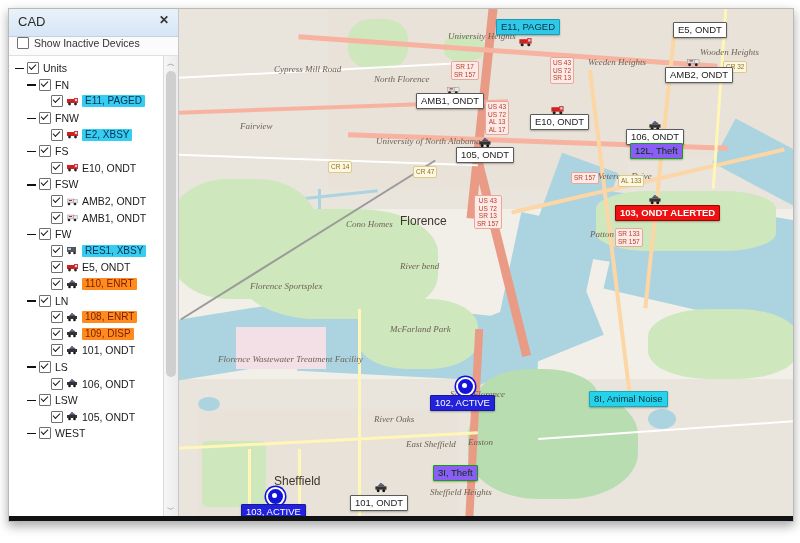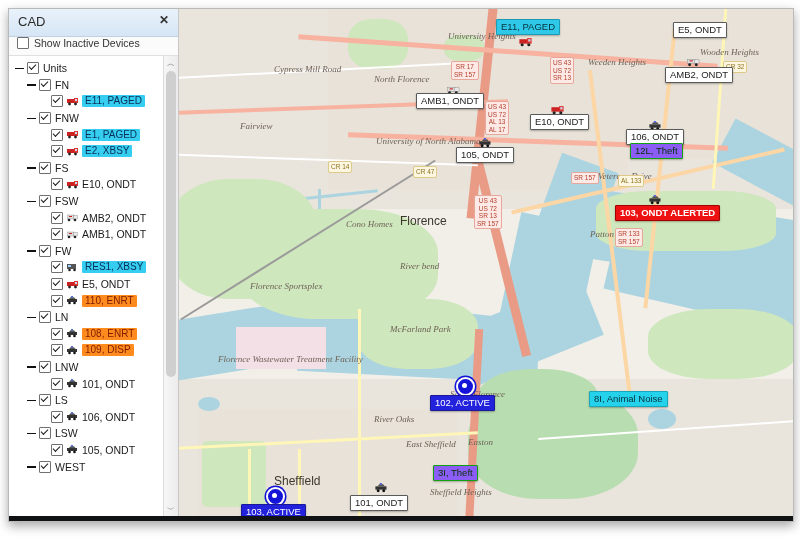--- a/index.html
+++ b/index.html
@@ -403,118 +403,104 @@
               <span class="cb on"></span>
               <span class="ico">
                 <svg width="11" height="9" viewBox="0 0 11 9">
                   <rect x="0" y="2" width="8" height="4" fill="#c22"></rect>
                   <rect x="7" y="1" width="4" height="5" fill="#d33"></rect>
                   <rect x="8" y="2" width="2" height="2" fill="#cde"></rect>
                   <circle cx="2.5" cy="7" r="1.4" fill="#222"></circle>
                   <circle cx="8.5" cy="7" r="1.4" fill="#222"></circle>
                 </svg>
               </span>
-              <span class="chip cyan">E1, PAGED</span>
+              <span class="chip cyan">E2, XBSY</span>
+            </div>
+            <div class="node lvl2">
+              <span class="tog minus"></span>
+              <span class="cb on"></span>
+              <span class="nm">FS</span>
             </div>
             <div class="node lvl3">
               <span class="tog"></span>
               <span class="cb on"></span>
               <span class="ico">
                 <svg width="11" height="9" viewBox="0 0 11 9">
                   <rect x="0" y="2" width="8" height="4" fill="#c22"></rect>
                   <rect x="7" y="1" width="4" height="5" fill="#d33"></rect>
                   <rect x="8" y="2" width="2" height="2" fill="#cde"></rect>
                   <circle cx="2.5" cy="7" r="1.4" fill="#222"></circle>
                   <circle cx="8.5" cy="7" r="1.4" fill="#222"></circle>
                 </svg>
               </span>
-              <span class="chip cyan">E2, XBSY</span>
-            </div>
-            <div class="node lvl2">
-              <span class="tog minus"></span>
-              <span class="cb on"></span>
-              <span class="nm">FS</span>
+              <span class="nm">E10, ONDT</span>
+            </div>
+            <div class="node lvl2">
+              <span class="tog minus"></span>
+              <span class="cb on"></span>
+              <span class="nm">FSW</span>
+            </div>
+            <div class="node lvl3">
+              <span class="tog"></span>
+              <span class="cb on"></span>
+              <span class="ico">
+                <svg width="11" height="9" viewBox="0 0 11 9">
+                  <rect x="0" y="2" width="7" height="4" fill="#dcdcdc" stroke="#888" stroke-width=".4"></rect>
+                  <rect x="6.5" y="2.5" width="4" height="3.5" fill="#e8e8e8" stroke="#888" stroke-width=".4"></rect>
+                  <rect x="2" y="3" width="3" height="1" fill="#c22"></rect>
+                  <circle cx="2" cy="7" r="1.3" fill="#222"></circle>
+                  <circle cx="8" cy="7" r="1.3" fill="#222"></circle>
+                </svg>
+              </span>
+              <span class="nm">AMB2, ONDT</span>
+            </div>
+            <div class="node lvl3">
+              <span class="tog"></span>
+              <span class="cb on"></span>
+              <span class="ico">
+                <svg width="11" height="9" viewBox="0 0 11 9">
+                  <rect x="0" y="2" width="7" height="4" fill="#dcdcdc" stroke="#888" stroke-width=".4"></rect>
+                  <rect x="6.5" y="2.5" width="4" height="3.5" fill="#e8e8e8" stroke="#888" stroke-width=".4"></rect>
+                  <rect x="2" y="3" width="3" height="1" fill="#c22"></rect>
+                  <circle cx="2" cy="7" r="1.3" fill="#222"></circle>
+                  <circle cx="8" cy="7" r="1.3" fill="#222"></circle>
+                </svg>
+              </span>
+              <span class="nm">AMB1, ONDT</span>
+            </div>
+            <div class="node lvl2">
+              <span class="tog minus"></span>
+              <span class="cb on"></span>
+              <span class="nm">FW</span>
+            </div>
+            <div class="node lvl3">
+              <span class="tog"></span>
+              <span class="cb on"></span>
+              <span class="ico">
+                <svg width="11" height="9" viewBox="0 0 11 9">
+                  <rect x="0" y="1" width="9" height="5" fill="#555"></rect>
+                  <rect x="1" y="2" width="3" height="2" fill="#9cf"></rect>
+                  <circle cx="2.5" cy="7" r="1.3" fill="#222"></circle>
+                  <circle cx="7.5" cy="7" r="1.3" fill="#222"></circle>
+                </svg>
+              </span>
+              <span class="chip cyan">RES1, XBSY</span>
             </div>
             <div class="node lvl3">
               <span class="tog"></span>
               <span class="cb on"></span>
               <span class="ico">
                 <svg width="11" height="9" viewBox="0 0 11 9">
                   <rect x="0" y="2" width="8" height="4" fill="#c22"></rect>
                   <rect x="7" y="1" width="4" height="5" fill="#d33"></rect>
                   <rect x="8" y="2" width="2" height="2" fill="#cde"></rect>
                   <circle cx="2.5" cy="7" r="1.4" fill="#222"></circle>
                   <circle cx="8.5" cy="7" r="1.4" fill="#222"></circle>
                 </svg>
               </span>
-              <span class="nm">E10, ONDT</span>
-            </div>
-            <div class="node lvl2">
-              <span class="tog minus"></span>
-              <span class="cb on"></span>
-              <span class="nm">FSW</span>
-            </div>
-            <div class="node lvl3">
-              <span class="tog"></span>
-              <span class="cb on"></span>
-              <span class="ico">
-                <svg width="11" height="9" viewBox="0 0 11 9">
-                  <rect x="0" y="2" width="7" height="4" fill="#dcdcdc" stroke="#888" stroke-width=".4"></rect>
-                  <rect x="6.5" y="2.5" width="4" height="3.5" fill="#e8e8e8" stroke="#888" stroke-width=".4"></rect>
-                  <rect x="2" y="3" width="3" height="1" fill="#c22"></rect>
-                  <circle cx="2" cy="7" r="1.3" fill="#222"></circle>
-                  <circle cx="8" cy="7" r="1.3" fill="#222"></circle>
-                </svg>
-              </span>
-              <span class="nm">AMB2, ONDT</span>
-            </div>
-            <div class="node lvl3">
-              <span class="tog"></span>
-              <span class="cb on"></span>
-              <span class="ico">
-                <svg width="11" height="9" viewBox="0 0 11 9">
-                  <rect x="0" y="2" width="7" height="4" fill="#dcdcdc" stroke="#888" stroke-width=".4"></rect>
-                  <rect x="6.5" y="2.5" width="4" height="3.5" fill="#e8e8e8" stroke="#888" stroke-width=".4"></rect>
-                  <rect x="2" y="3" width="3" height="1" fill="#c22"></rect>
-                  <circle cx="2" cy="7" r="1.3" fill="#222"></circle>
-                  <circle cx="8" cy="7" r="1.3" fill="#222"></circle>
-                </svg>
-              </span>
-              <span class="nm">AMB1, ONDT</span>
-            </div>
-            <div class="node lvl2">
-              <span class="tog minus"></span>
-              <span class="cb on"></span>
-              <span class="nm">FW</span>
-            </div>
-            <div class="node lvl3">
-              <span class="tog"></span>
-              <span class="cb on"></span>
-              <span class="ico">
-                <svg width="11" height="9" viewBox="0 0 11 9">
-                  <rect x="0" y="1" width="9" height="5" fill="#555"></rect>
-                  <rect x="1" y="2" width="3" height="2" fill="#9cf"></rect>
-                  <circle cx="2.5" cy="7" r="1.3" fill="#222"></circle>
-                  <circle cx="7.5" cy="7" r="1.3" fill="#222"></circle>
-                </svg>
-              </span>
-              <span class="chip cyan">RES1, XBSY</span>
-            </div>
-            <div class="node lvl3">
-              <span class="tog"></span>
-              <span class="cb on"></span>
-              <span class="ico">
-                <svg width="11" height="9" viewBox="0 0 11 9">
-                  <rect x="0" y="2" width="8" height="4" fill="#c22"></rect>
-                  <rect x="7" y="1" width="4" height="5" fill="#d33"></rect>
-                  <rect x="8" y="2" width="2" height="2" fill="#cde"></rect>
-                  <circle cx="2.5" cy="7" r="1.4" fill="#222"></circle>
-                  <circle cx="8.5" cy="7" r="1.4" fill="#222"></circle>
-                </svg>
-              </span>
               <span class="nm">E5, ONDT</span>
             </div>
             <div class="node lvl3">
               <span class="tog"></span>
               <span class="cb on"></span>
               <span class="ico">
                 <svg width="11" height="9" viewBox="0 0 11 9">
                   <rect x="0" y="3" width="10" height="3" fill="#333"></rect>
                   <path d="M2 3 L3.5 1.2 L7 1.2 L8.5 3 Z" fill="#555"></path>
                   <rect x="4" y="0.2" width="2" height="1" fill="#24f"></rect>
@@ -549,25 +535,20 @@
               <span class="ico">
                 <svg width="11" height="9" viewBox="0 0 11 9">
                   <rect x="0" y="3" width="10" height="3" fill="#333"></rect>
                   <path d="M2 3 L3.5 1.2 L7 1.2 L8.5 3 Z" fill="#555"></path>
                   <rect x="4" y="0.2" width="2" height="1" fill="#24f"></rect>
                   <circle cx="2.5" cy="7" r="1.3" fill="#111"></circle>
                   <circle cx="7.5" cy="7" r="1.3" fill="#111"></circle>
                 </svg>
               </span>
               <span class="chip orange">109, DISP</span>
-            </div>
-            <div class="node lvl2">
-              <span class="tog minus"></span>
-              <span class="cb on"></span>
-              <span class="nm">LNW</span>
             </div>
             <div class="node lvl3">
               <span class="tog"></span>
               <span class="cb on"></span>
               <span class="ico">
                 <svg width="11" height="9" viewBox="0 0 11 9">
                   <rect x="0" y="3" width="10" height="3" fill="#333"></rect>
                   <path d="M2 3 L3.5 1.2 L7 1.2 L8.5 3 Z" fill="#555"></path>
                   <rect x="4" y="0.2" width="2" height="1" fill="#24f"></rect>
                   <circle cx="2.5" cy="7" r="1.3" fill="#111"></circle>

